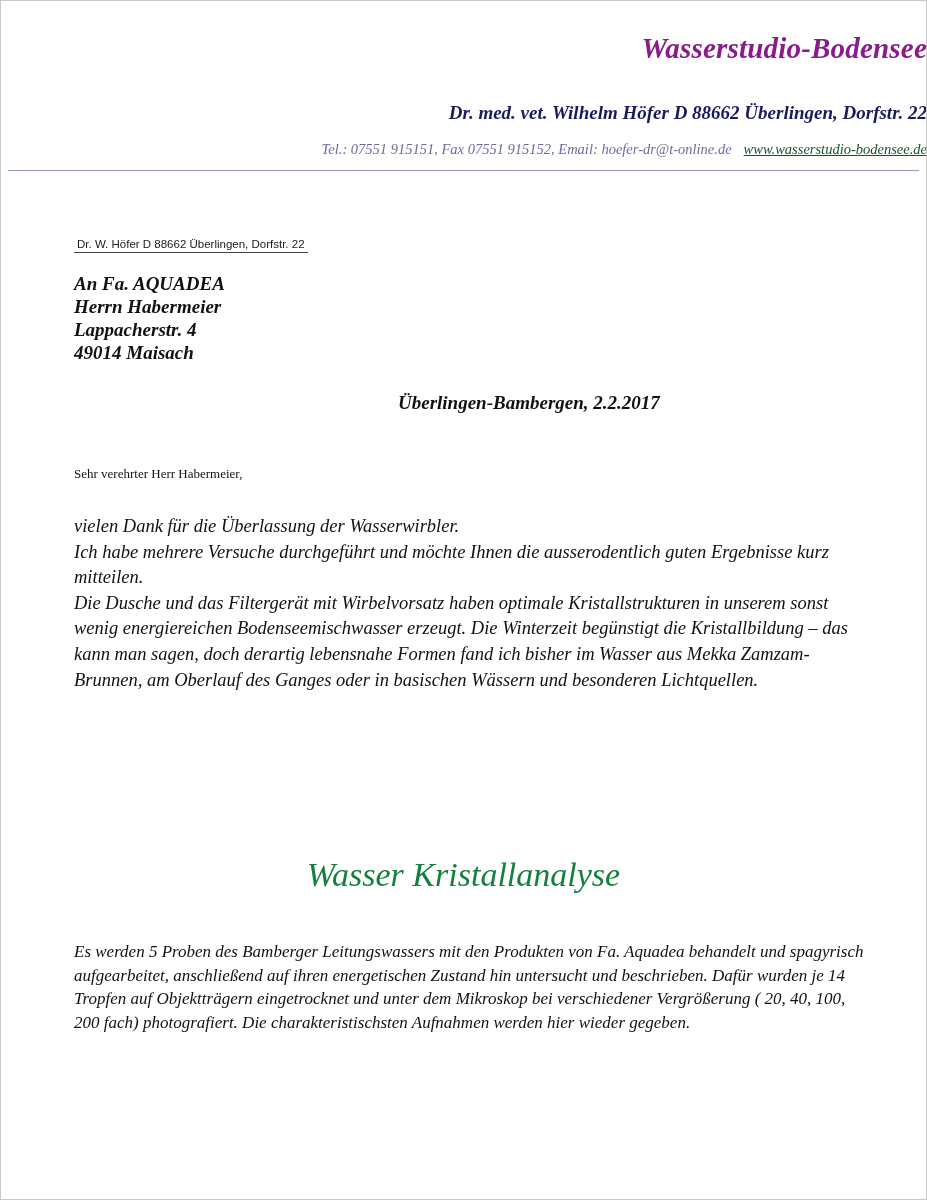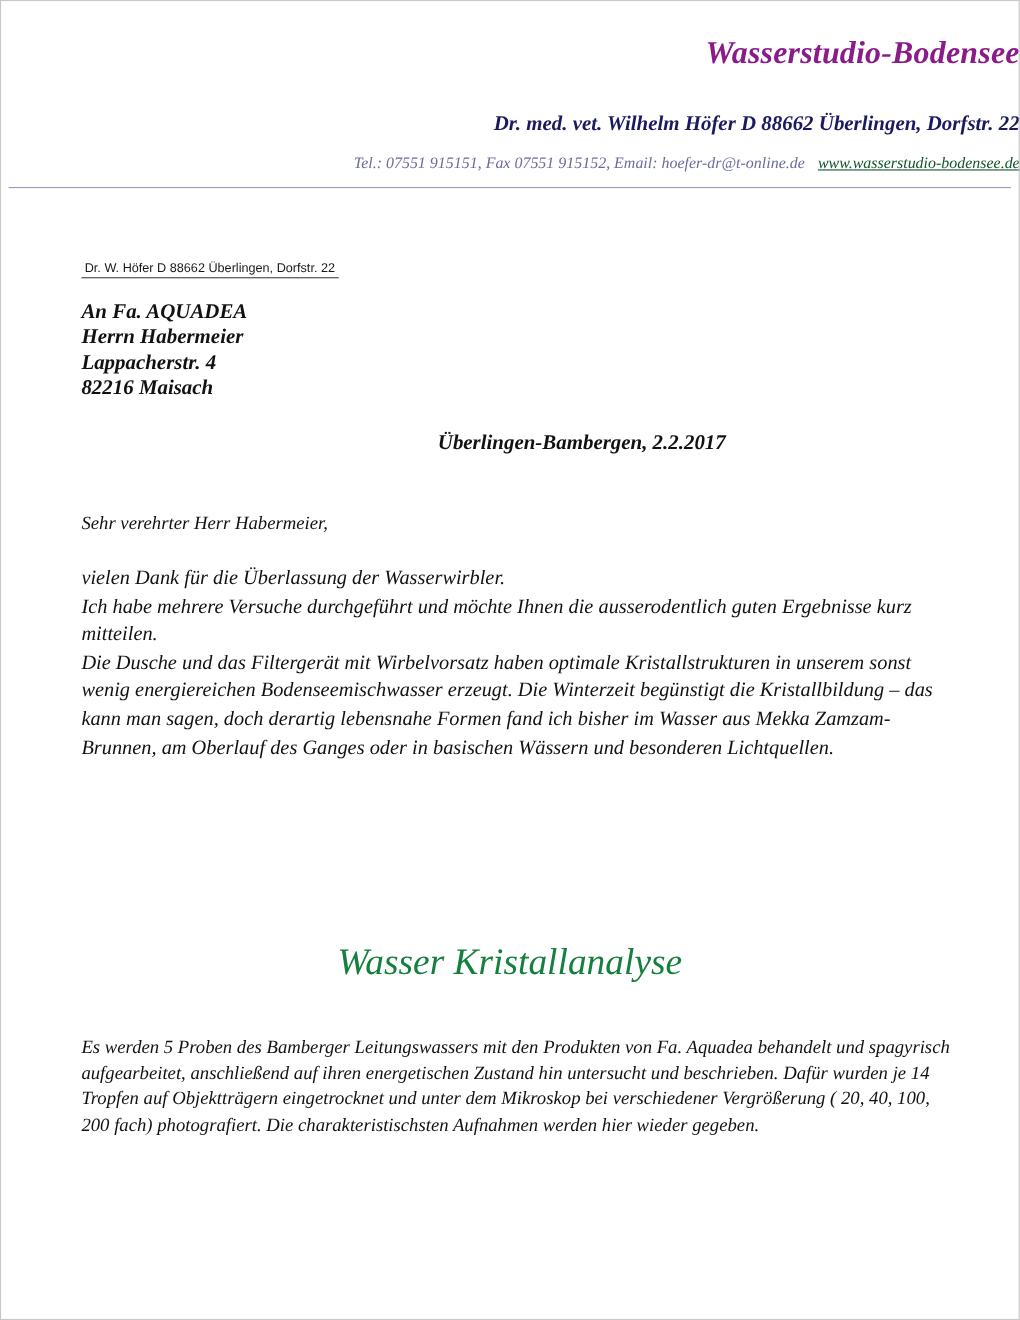--- a/index.html
+++ b/index.html
@@ -97,22 +97,21 @@
     font-weight: bold;
     font-size: 19px;
     color: #111;
   }
 
   .salutation {
     position: absolute;
     left: 74px;
     top: 466px;
     font-family: "Liberation Serif", serif;
-    font-style: italic;
-    font-size: 17px;
+    font-size: 13px;
     color: #111;
   }
 
   .body-text {
     position: absolute;
     left: 74px;
     top: 514px;
     width: 790px;
     font-family: "Liberation Serif", serif;
     font-style: italic;
@@ -162,21 +161,21 @@
     </div>
     <div class="rule"></div>
   </div>
 
   <div class="return-address">Dr. W. Höfer D 88662 Überlingen, Dorfstr. 22</div>
 
   <div class="recipient">
     <div>An  Fa. AQUADEA</div>
     <div>Herrn Habermeier</div>
     <div>Lappacherstr. 4</div>
-    <div>82216 Maisach</div>
+    <div>49014 Maisach</div>
   </div>
 
   <div class="dateline">Überlingen-Bambergen,   2.2.2017</div>
 
   <div class="salutation">Sehr verehrter Herr Habermeier,</div>
 
   <div class="body-text">
     <p>vielen Dank für die Überlassung der Wasserwirbler.</p>
     <p>Ich habe mehrere Versuche durchgeführt und möchte Ihnen die ausserodentlich guten Ergebnisse kurz mitteilen.</p>
     <p>Die Dusche und das Filtergerät mit Wirbelvorsatz haben optimale Kristallstrukturen in unserem sonst wenig energiereichen Bodenseemischwasser erzeugt. Die Winterzeit begünstigt die Kristallbildung – das kann man sagen, doch derartig lebensnahe Formen fand ich bisher im Wasser aus Mekka Zamzam-Brunnen, am Oberlauf des Ganges oder in basischen Wässern und besonderen Lichtquellen.</p>

